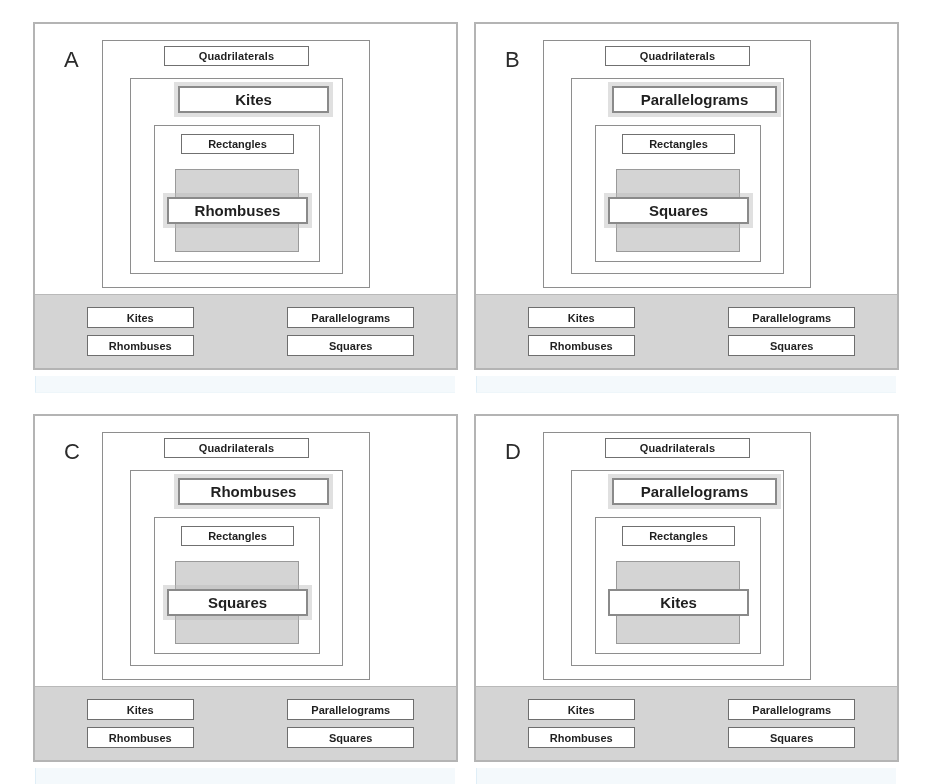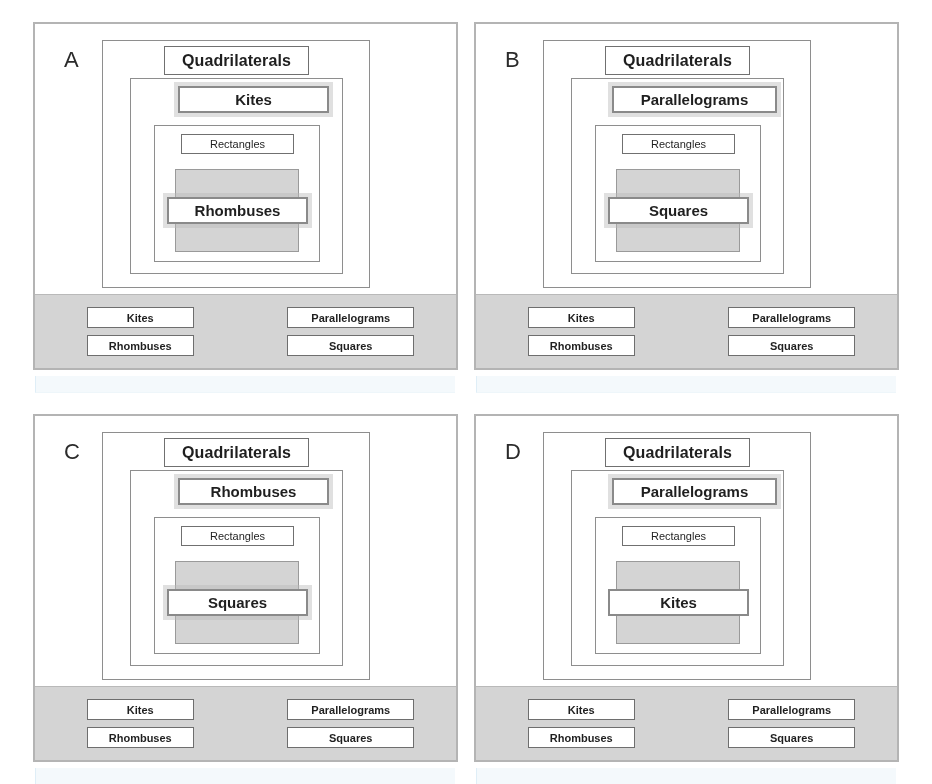--- a/index.html
+++ b/index.html
@@ -111,22 +111,22 @@
     justify-content: center;
     text-align: center;
     white-space: nowrap;
   }
 
   
   .chip-l1 {
     left: 129px;
     top: 22px;
     width: 145px;
-    height: 29px;
-    font-size: 16px;
+    height: 20px;
+    font-size: 11px;
     font-weight: 700;
     letter-spacing: 0.1px;
   }
 
   
   .chip-l2 {
     left: 143px;
     top: 62px;
     width: 151px;
     height: 27px;
@@ -140,21 +140,21 @@
     width: 165px;
   }
 
   
   .chip-l3 {
     left: 146px;
     top: 110px;
     width: 113px;
     height: 20px;
     font-size: 11px;
-    font-weight: 400;
+    font-weight: 700;
   }
 
   
   .chip-l4 {
     left: 132px;
     top: 173px;
     width: 141px;
     height: 27px;
     font-size: 15px;
     font-weight: 700;

